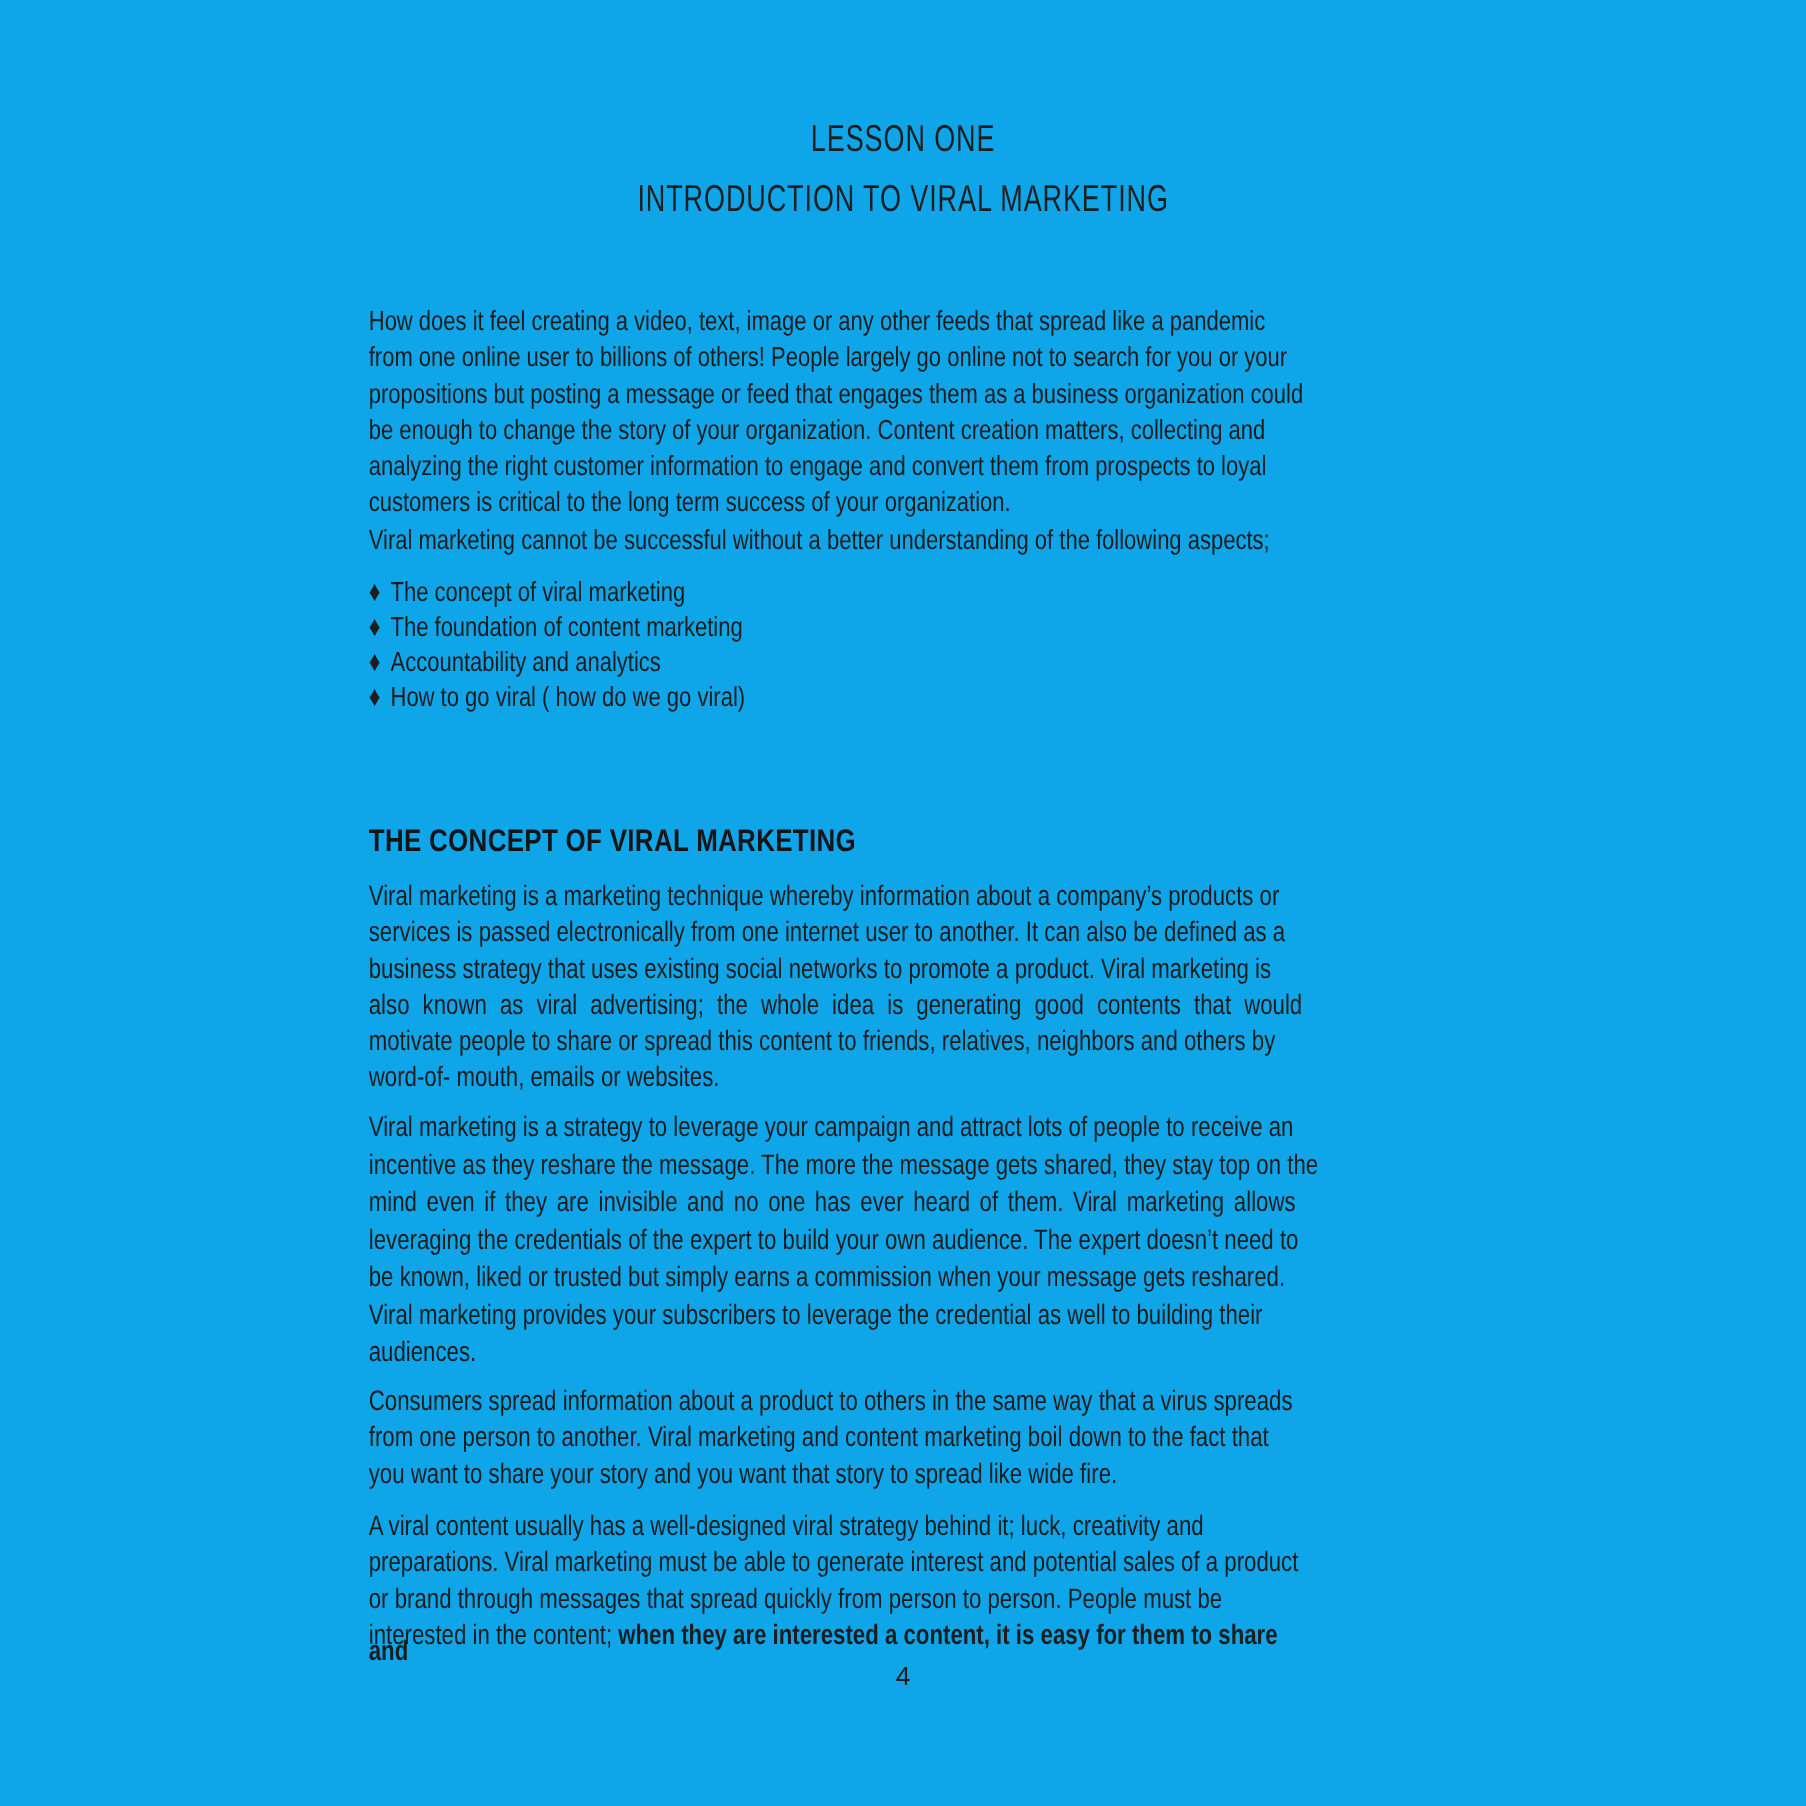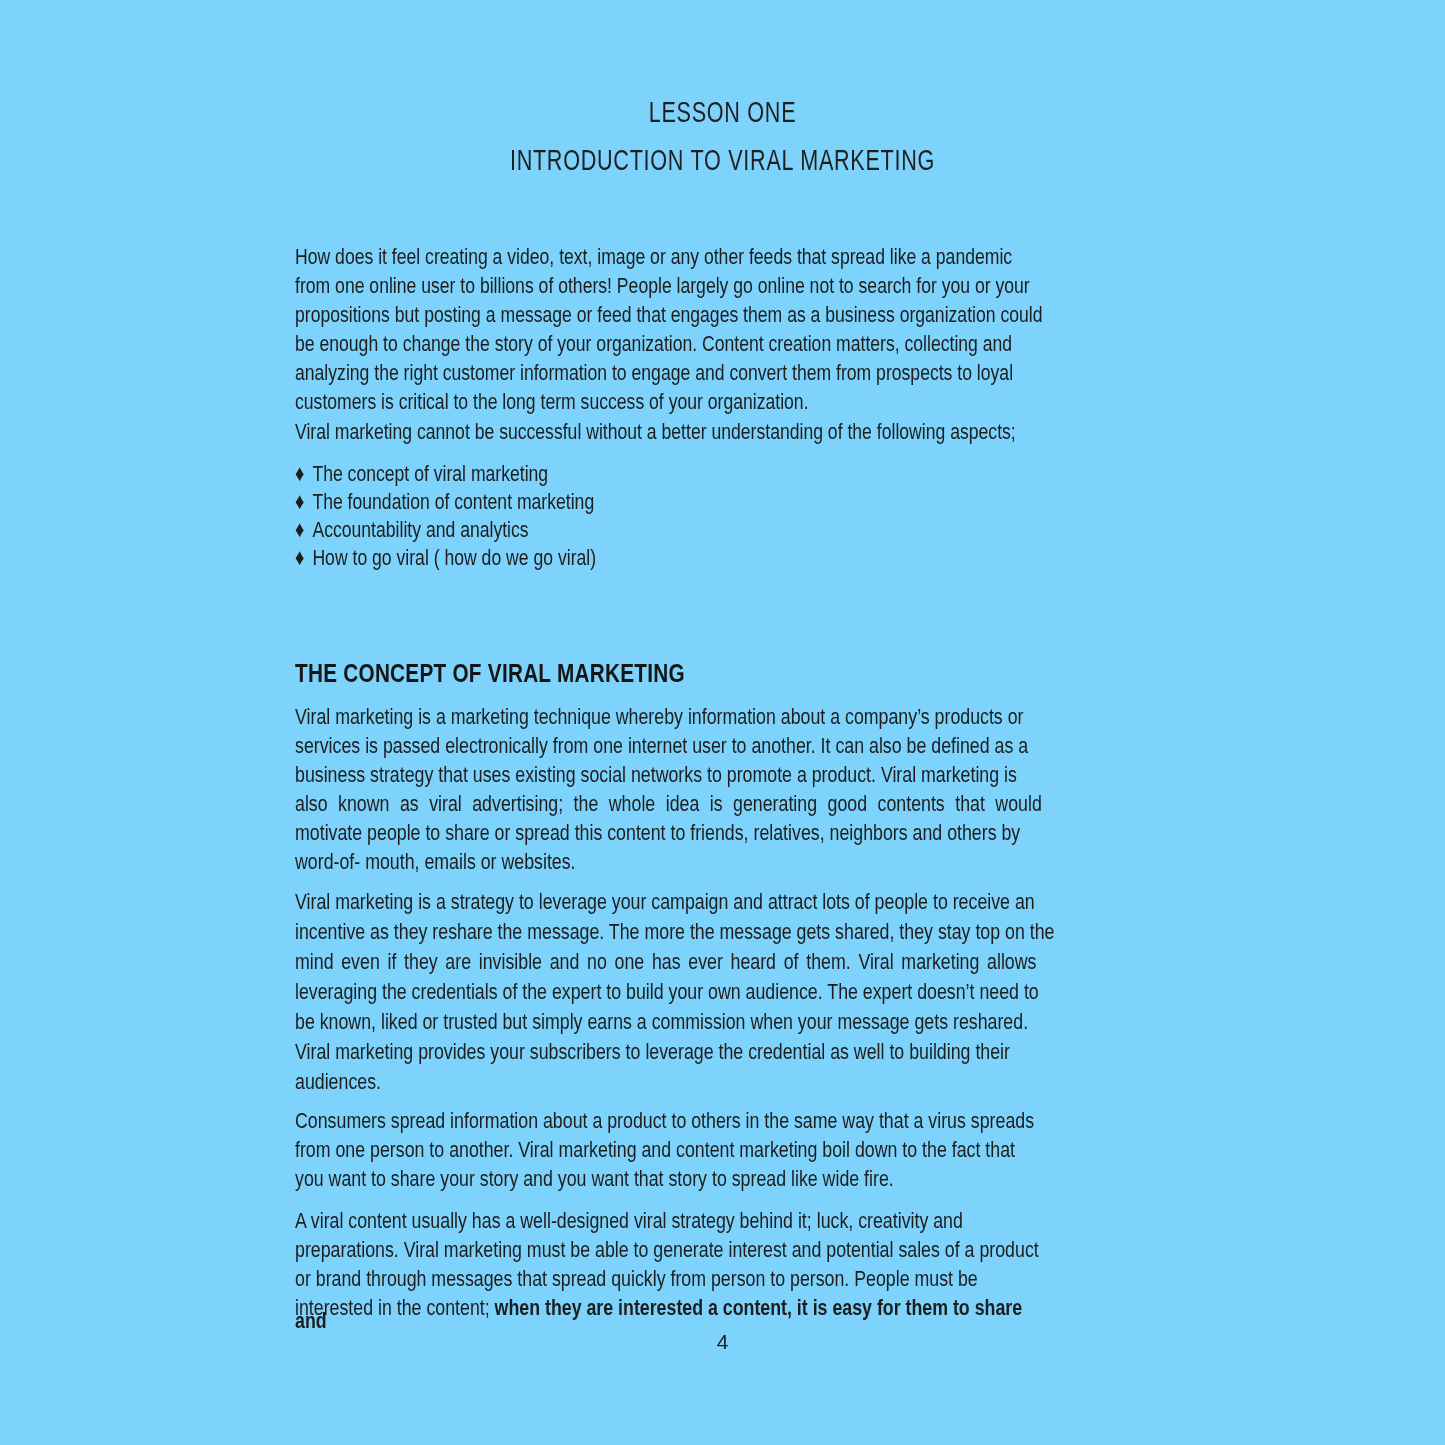--- a/index.html
+++ b/index.html
@@ -1,20 +1,20 @@
 <!DOCTYPE html>
 <html><head>
 <meta charset="utf-8">
 <style>
   html, body { margin: 0; padding: 0; background: #ffffff; }
   .page {
     position: relative;
     width: 1445px;
     height: 1445px;
-    background: #7dd3fc;
+    background: #0ea5e9;
     color: #1d1d1d;
     font-family: "Liberation Sans", "DejaVu Sans", sans-serif;
     overflow: hidden;
   }
   .title {
     position: absolute;
     left: 0;
     width: 1445px;
     text-align: center;
     font-size: 30px;

